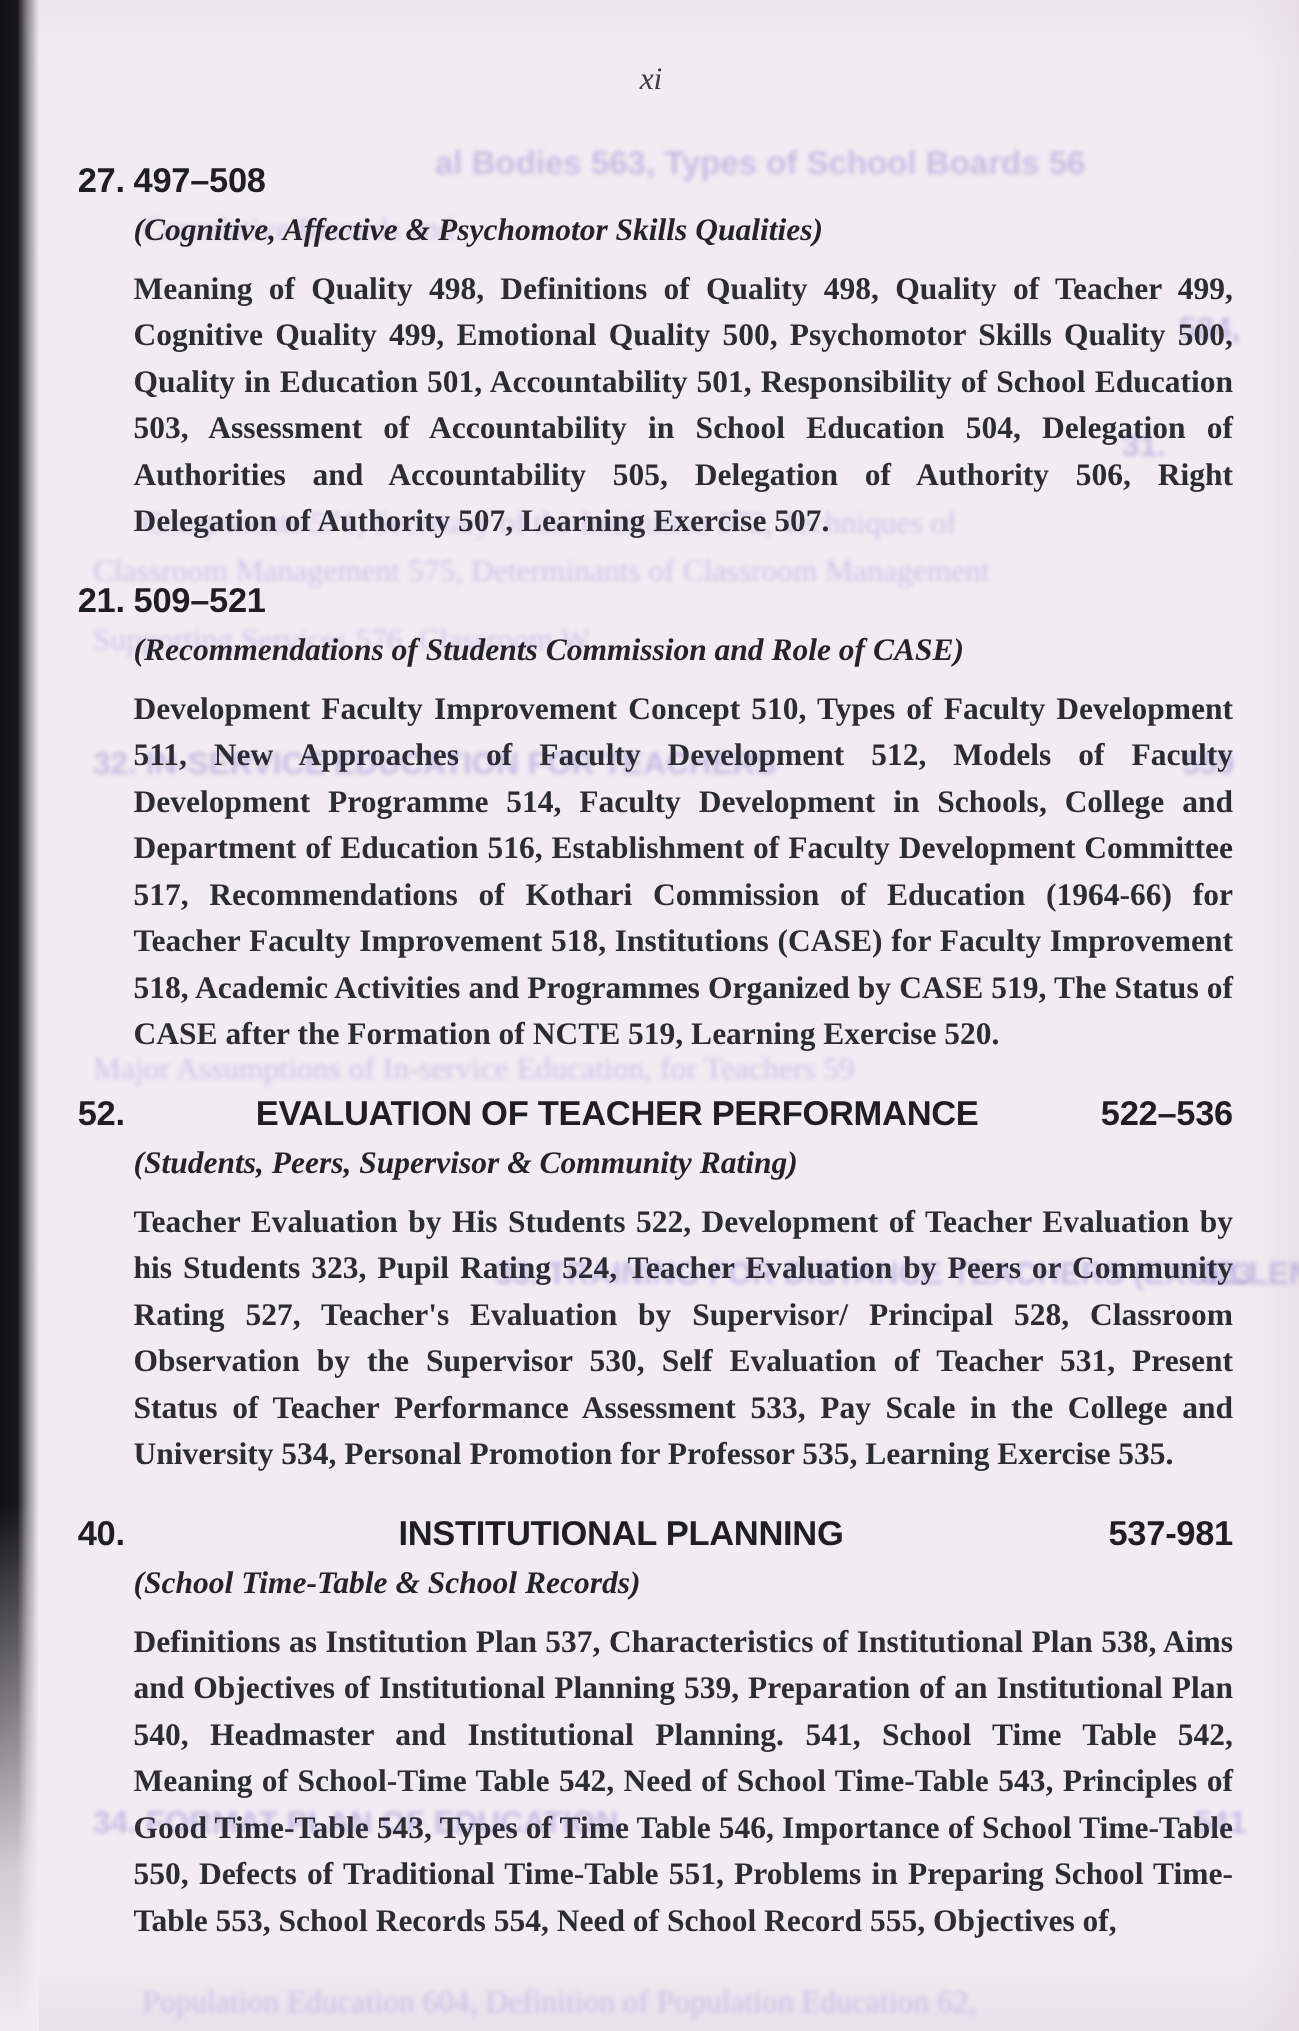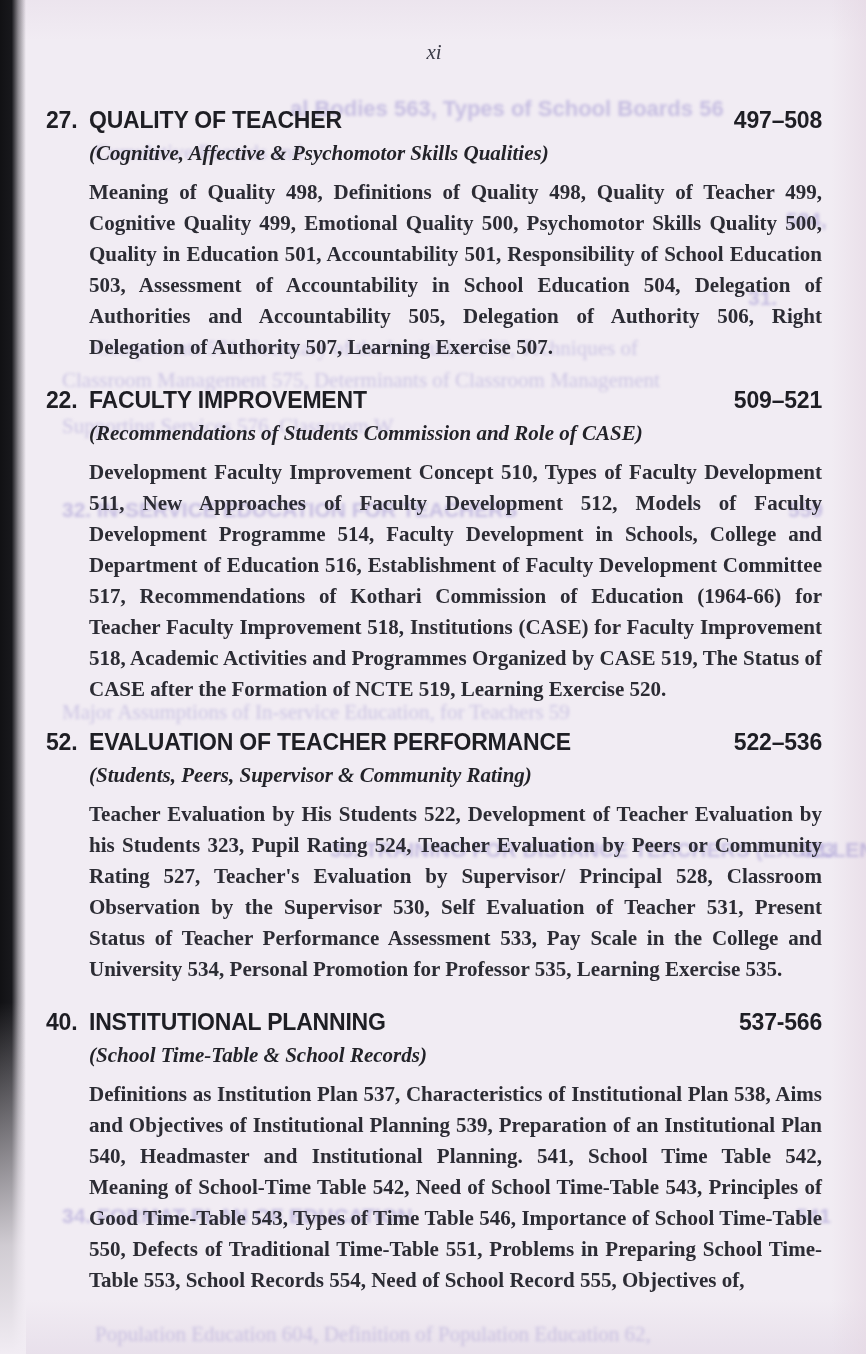--- a/index.html
+++ b/index.html
@@ -41,20 +41,21 @@
   .entry { margin-bottom: 24px; }
   .entry-head {
     display: flex;
     align-items: baseline;
     font-family: "Liberation Sans", sans-serif;
     font-weight: bold;
     font-size: 23px;
     letter-spacing: -0.2px;
     color: #1e1e24;
     margin-bottom: 7px;
+    text-align: center;
   }
   .entry-num { width: 43px; flex: none; }
   .entry-title { flex: 1 1 auto; }
   .entry-pages { flex: none; }
   .entry-sub {
     margin-left: 43px;
     font-weight: bold;
     font-style: italic;
     font-size: 21px;
     color: #232329;
@@ -105,50 +106,48 @@
   <div class="bleed h" style="left:62px;  top:1204px;">34. FORMAT PLAN OF EDUCATION</div>
   <div class="bleed h" style="left:796px; top:1204px;">541</div>
   <div class="bleed" style="left:95px;  top:1322px;">Population Education 604, Definition of Population Education 62,</div>
 
   <div id="content">
     <div class="folio">xi</div>
 
     <div class="entry">
       <div class="entry-head">
         <span class="entry-num">27.</span>
-        <span class="entry-title">QUALITY OF TEACHER</span>
         <span class="entry-pages">497–508</span>
       </div>
       <div class="entry-sub">(Cognitive, Affective &amp; Psychomotor Skills Qualities)</div>
       <div class="entry-topics">Meaning of Quality 498, Definitions of Quality 498, Quality of Teacher 499, Cognitive Quality 499, Emotional Quality 500, Psychomotor Skills Quality 500, Quality in Education 501, Accountability 501, Responsibility of School Education 503, Assessment of Accountability in School Education 504, Delegation of Authorities and Accountability 505, Delegation of Authority 506, Right Delegation of Authority 507, Learning Exercise 507.</div>
     </div>
 
     <div class="entry">
       <div class="entry-head">
-        <span class="entry-num">22.</span>
-        <span class="entry-title">FACULTY IMPROVEMENT</span>
+        <span class="entry-num">21.</span>
         <span class="entry-pages">509–521</span>
       </div>
       <div class="entry-sub">(Recommendations of Students Commission and Role of CASE)</div>
       <div class="entry-topics">Development Faculty Improvement Concept 510, Types of Faculty Development 511, New Approaches of Faculty Development 512, Models of Faculty Development Programme 514, Faculty Development in Schools, College and Department of Education 516, Establishment of Faculty Development Committee 517, Recommendations of Kothari Commission of Education (1964-66) for Teacher Faculty Improvement 518, Institutions (CASE) for Faculty Improvement 518, Academic Activities and Programmes Organized by CASE 519, The Status of CASE after the Formation of NCTE 519, Learning Exercise 520.</div>
     </div>
 
     <div class="entry">
       <div class="entry-head">
         <span class="entry-num">52.</span>
         <span class="entry-title">EVALUATION OF TEACHER PERFORMANCE</span>
         <span class="entry-pages">522–536</span>
       </div>
       <div class="entry-sub">(Students, Peers, Supervisor &amp; Community Rating)</div>
       <div class="entry-topics">Teacher Evaluation by His Students 522, Development of Teacher Evaluation by his Students 323, Pupil Rating 524, Teacher Evaluation by Peers or Community Rating 527, Teacher's Evaluation by Supervisor/ Principal 528, Classroom Observation by the Supervisor 530, Self Evaluation of Teacher 531, Present Status of Teacher Performance Assessment 533, Pay Scale in the College and University 534, Personal Promotion for Professor 535, Learning Exercise 535.</div>
     </div>
 
     <div class="entry">
       <div class="entry-head">
         <span class="entry-num">40.</span>
         <span class="entry-title">INSTITUTIONAL PLANNING</span>
-        <span class="entry-pages">537-566</span>
+        <span class="entry-pages">537-981</span>
       </div>
       <div class="entry-sub">(School Time-Table &amp; School Records)</div>
       <div class="entry-topics">Definitions as Institution Plan 537, Characteristics of Institutional Plan 538, Aims and Objectives of Institutional Planning 539, Preparation of an Institutional Plan 540, Headmaster and Institutional Planning. 541, School Time Table 542, Meaning of School-Time Table 542, Need of School Time-Table 543, Principles of Good Time-Table 543, Types of Time Table 546, Importance of School Time-Table 550, Defects of Traditional Time-Table 551, Problems in Preparing School Time-Table 553, School Records 554, Need of School Record 555, Objectives of,</div>
     </div>
   </div>
 </div>
 
 </body></html>

